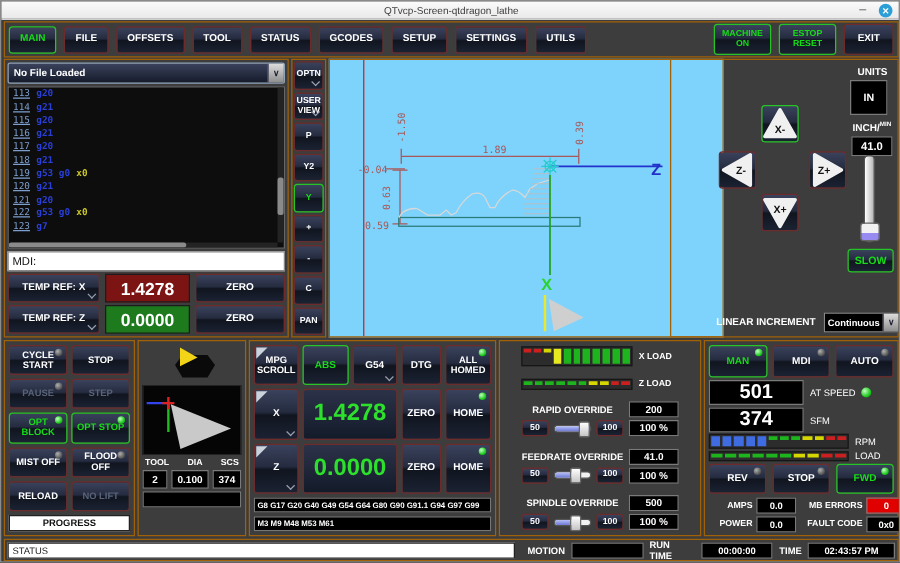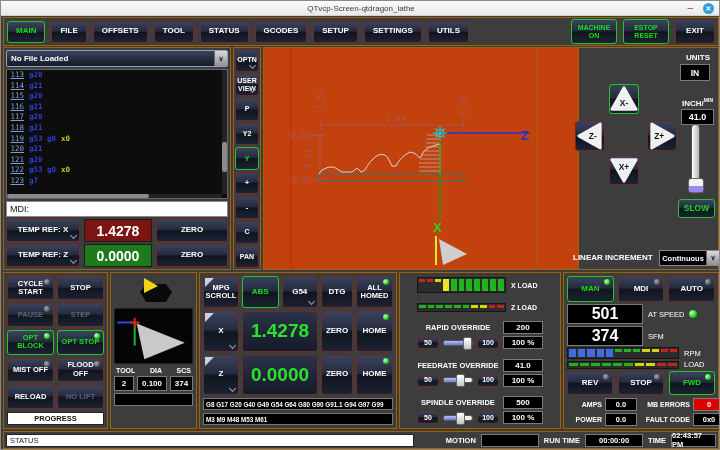--- a/index.html
+++ b/index.html
@@ -52,21 +52,21 @@
   .ref-row{display:grid;grid-template-columns:74px 1fr 72px;gap:4px;height:23px;}
   .ref-val{display:flex;align-items:center;justify-content:center;color:#fff;font-weight:bold;font-size:14px;border:1px solid #1c1c1c;}
   .bg-red{background:#7d1414;}
   .bg-green{background:#1d7a1d;}
 
   
   #view-strip{position:absolute;left:232px;top:46px;width:28px;height:223px;display:flex;flex-direction:column;gap:2px;padding:1px;}
   .vbtn{flex:1;font-size:7px;}
 
   
-  #graphics{position:absolute;left:262px;top:46px;width:316px;height:223px;background:#c2410c;}
+  #graphics{position:absolute;left:262px;top:46px;width:316px;height:223px;background:#7dd3fc;}
   #graphics svg{display:block;}
   .dimtxt{fill:#a85858;font-size:8px;font-family:"DejaVu Sans Mono",monospace;}
 
   
   #jog-panel{position:absolute;left:535px;top:46px;width:183px;height:223px;}
   .abslabel{position:absolute;color:#fff;font-weight:bold;font-size:8px;}
   .jogbtn{position:absolute;width:30px;height:30px;padding:0;}
   .jogbtn svg{display:block;}
   .vslider{position:absolute;left:154px;top:76px;width:9px;height:70px;background:linear-gradient(to right,#ffffff,#b5b5b5);border:1px solid #555;border-radius:4px;}
   .vhandle{position:absolute;left:-4px;top:53px;width:16px;height:15px;border:1px solid #666;border-radius:3px;background:linear-gradient(#f2f2f2 55%,#978af0 55%);}
@@ -297,21 +297,21 @@
     <line x1="176" y1="92" x2="176" y2="172" stroke="#1fa01f" stroke-width="1.4"></line>
     <text x="169" y="184" fill="#2ad42a" font-size="13" font-weight="bold">X</text>
 
     <line x1="172" y1="188" x2="172" y2="217" stroke="#e8e832" stroke-width="2"></line>
     <polygon points="175,191 203,206 179,217" fill="#cfcfcf"></polygon>
   </svg>
 </div>
 
 <div id="jog-panel" class="obox">
   <span class="abslabel" style="right:8px;top:5px;">UNITS</span>
-  <div class="blackbox" style="position:absolute;right:8px;top:16px;width:30px;height:17px;font-size:8.5px;margin-left:12px;">IN</div>
+  <div class="blackbox" style="position:absolute;right:8px;top:16px;width:30px;height:28px;font-size:8.5px;margin-left:12px;">IN</div>
 
   <div class="btn jogbtn sel" style="left:72px;top:36px;">
     <svg width="28" height="28" viewBox="0 0 30 30">
         <polygon points="15,3 28,26 2,26" fill="#f0f0f0" stroke="#f0f0f0" stroke-width="3" stroke-linejoin="round"></polygon>
         <text x="15" y="23" text-anchor="middle" font-size="9" font-weight="bold" fill="#111">X-</text>
       </svg>
   </div>
   <div class="btn jogbtn" style="left:38px;top:73px;">
     <svg width="28" height="28" viewBox="0 0 30 30">
         <polygon points="3,15 26,2 26,28" fill="#f0f0f0" stroke="#f0f0f0" stroke-width="3" stroke-linejoin="round"></polygon>
@@ -612,14 +612,14 @@
 </div>
 
 <div id="statusbar" class="obox">
   <div class="status-field">STATUS</div>
   <span class="spacer"></span>
   <span class="sb-label">MOTION</span>
   <div class="blackbox sb-box" style="width:58px;"></div>
   <span class="sb-label">RUN TIME</span>
   <div class="blackbox sb-box" style="width:58px;">00:00:00</div>
   <span class="sb-label">TIME</span>
-  <div class="blackbox sb-box" style="width:45px;">02:43:57 PM</div>
+  <div class="blackbox sb-box" style="width:70px;">02:43:57 PM</div>
 </div>
 
 </body></html>

